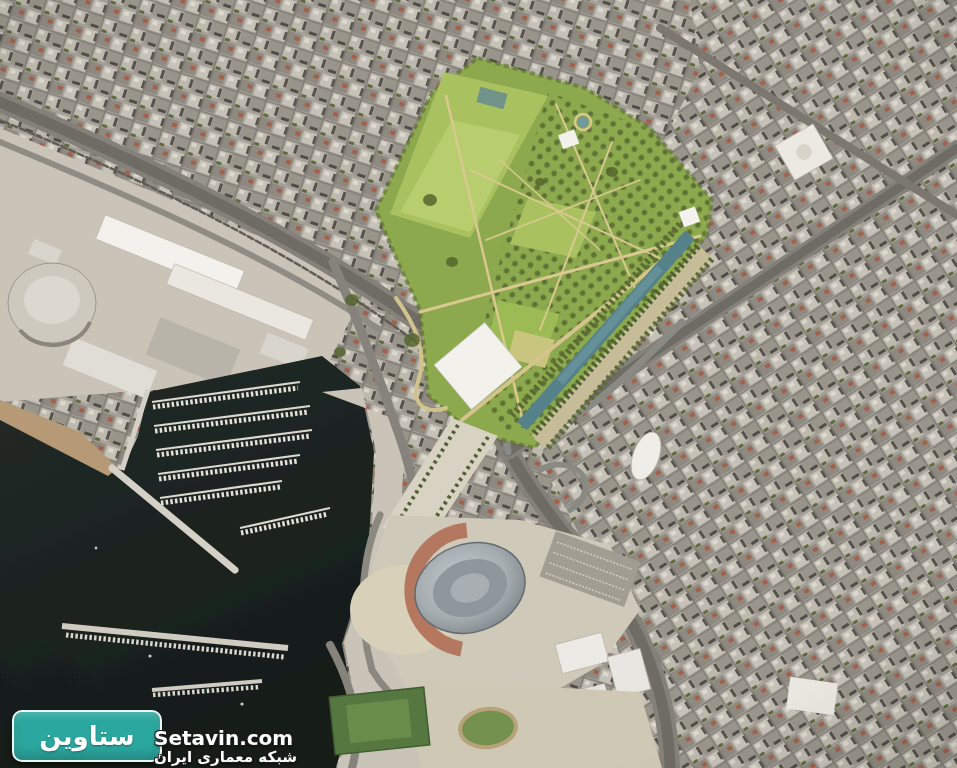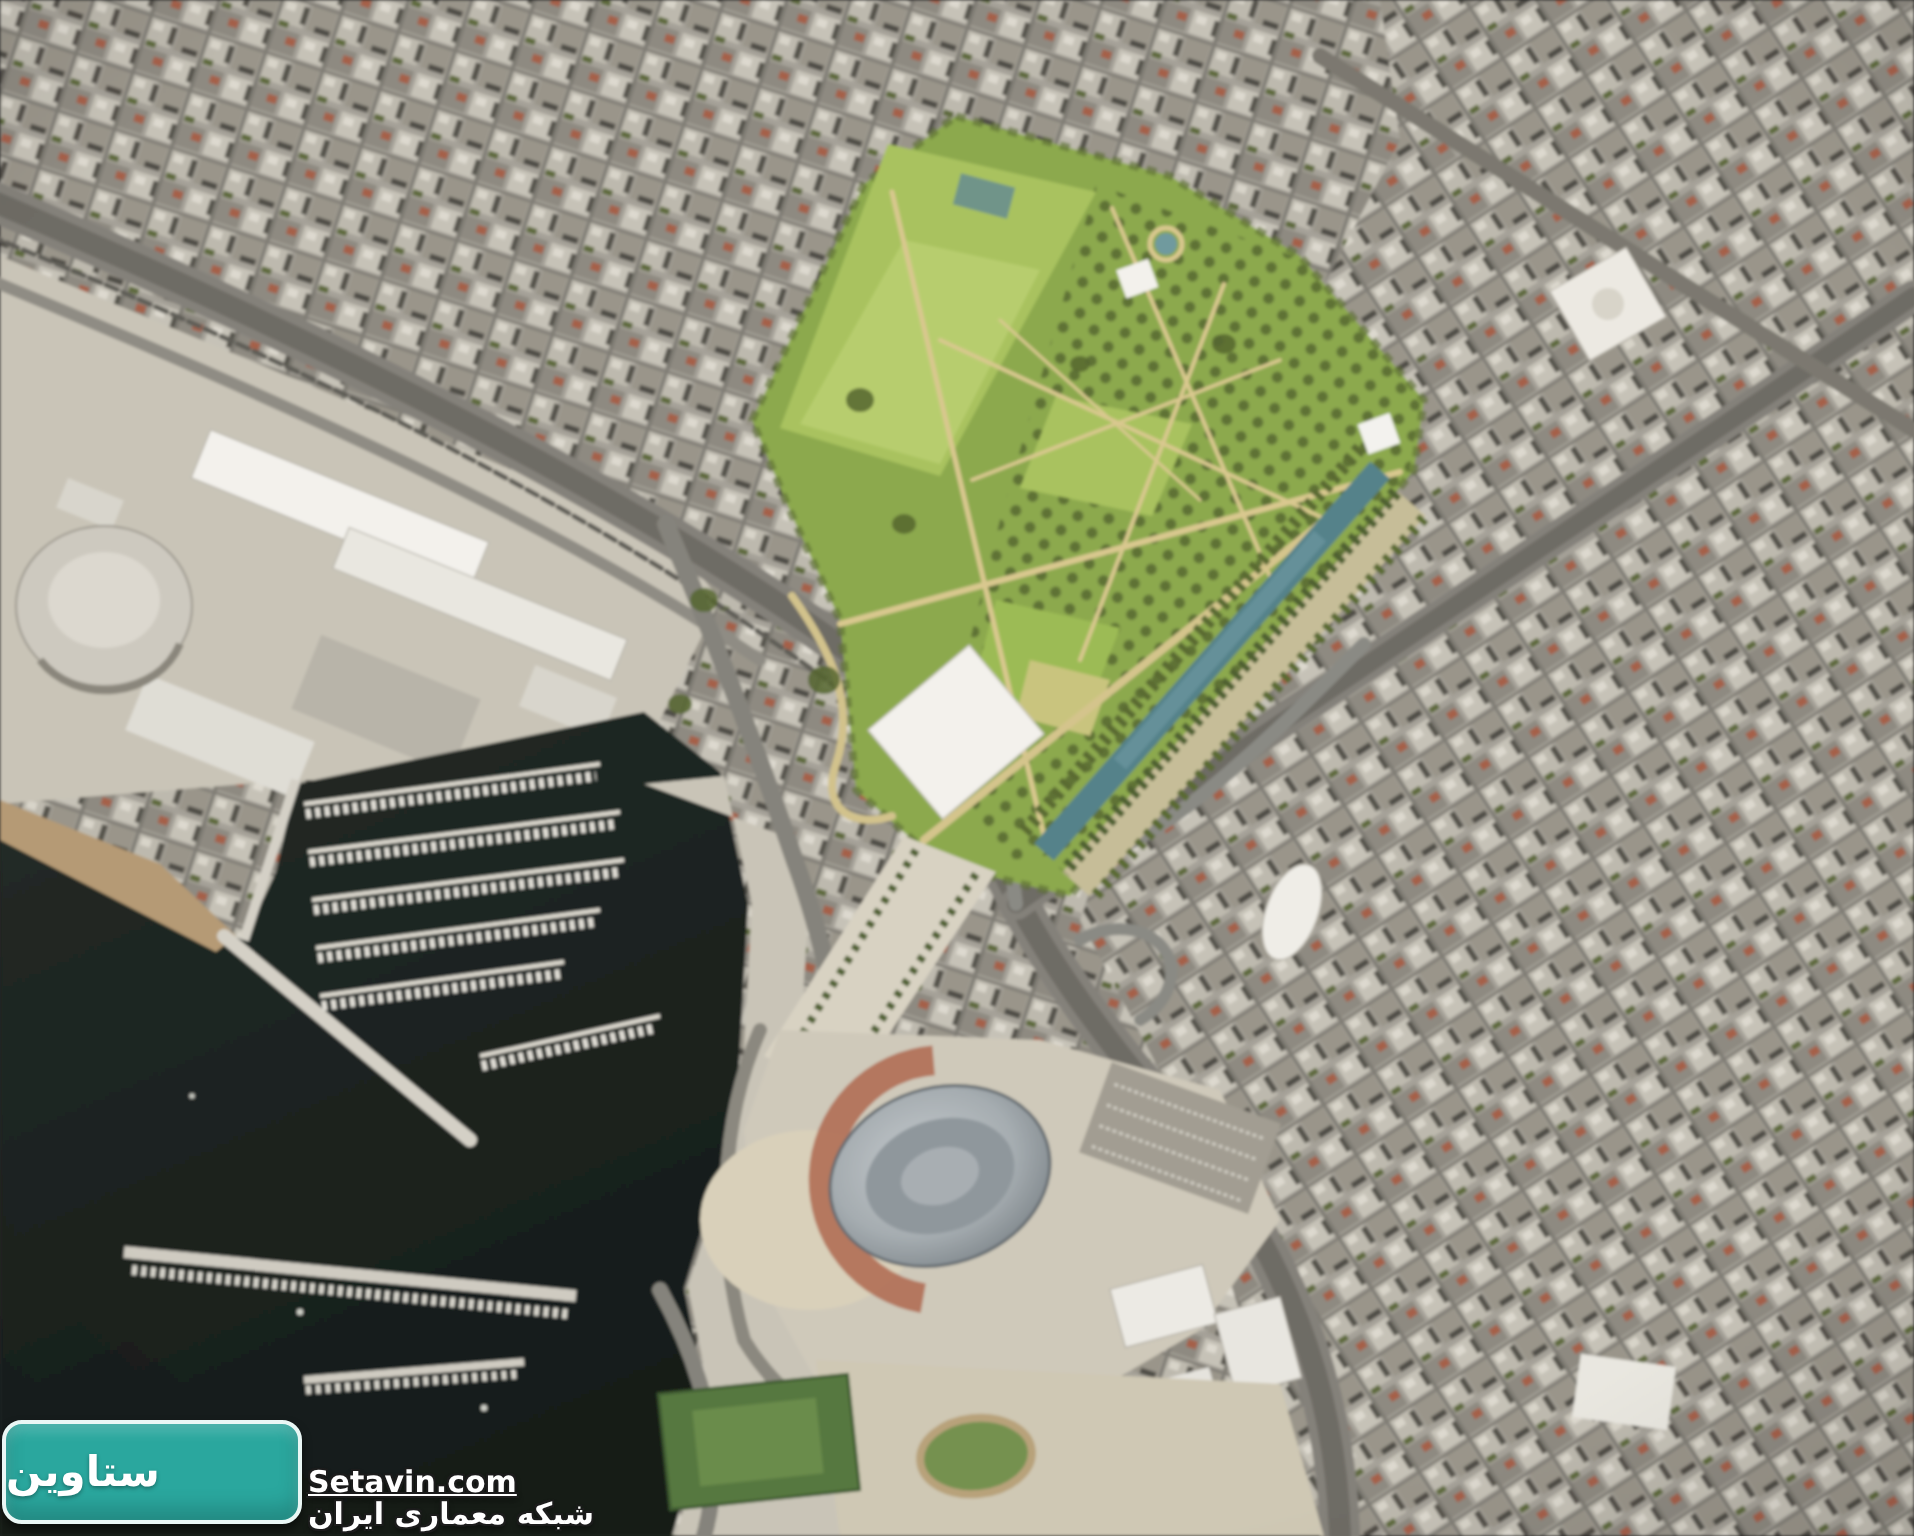--- a/index.html
+++ b/index.html
@@ -1,33 +1,33 @@
 <!DOCTYPE html>
 <html><head>
 <meta charset="utf-8">
 <style>
   html,body{margin:0;padding:0;background:#222;}
   .stage{position:relative;width:957px;height:768px;overflow:hidden;font-family:"DejaVu Sans",sans-serif;}
   .stage svg{position:absolute;left:0;top:0;display:block;}
   
   .watermark{position:absolute;left:0;bottom:0;width:300px;height:70px;z-index:5;}
   .wm-badge{
-    position:absolute;left:1px;bottom:6px;width:146px;height:48px;
+    position:absolute;left:12px;bottom:6px;width:146px;height:48px;
     background:#2aa79e;border:2px solid #eaf7f5;border-radius:10px;
     box-shadow:0 3px 5px rgba(0,0,0,.5), inset 0 -6px 10px rgba(0,0,0,.18), inset 0 4px 6px rgba(255,255,255,.18);
-    display:flex;align-items:center;justify-content:flex-start;
-    color:#fff;font-size:21px;font-weight:bold;line-height:1;
+    display:flex;align-items:center;justify-content:center;
+    color:#fff;font-size:26px;font-weight:bold;line-height:1;
     text-shadow:0 1px 2px rgba(0,0,0,.35);
   }
   .wm-text{position:absolute;left:154px;bottom:2px;width:146px;color:#fff;line-height:1.05;}
   .outl{text-shadow:-1px -1px 0 #1c1c1c,1px -1px 0 #1c1c1c,-1px 1px 0 #1c1c1c,1px 1px 0 #1c1c1c,0 2px 3px rgba(0,0,0,.6);}
   .wm-site{font-size:12.5px;font-weight:bold;letter-spacing:.2px;}
   .wm-w{font-size:22px;font-weight:bold;color:#ffc20e;vertical-align:-2px;
         text-shadow:-1px -1px 0 #3a2c00,1px -1px 0 #3a2c00,-1px 1px 0 #3a2c00,1px 1px 0 #3a2c00,0 2px 3px rgba(0,0,0,.6);}
-  .wm-domain{font-size:15px;font-weight:bold;margin-top:-1px;text-decoration:underline;}
+  .wm-domain{font-size:20px;font-weight:bold;margin-top:-1px;}
   .wm-fa{font-size:15px;font-weight:bold;direction:rtl;text-align:left;margin-top:1px;}
 </style>
 </head>
 <body>
 
 <div class="stage">
 <svg width="957" height="768" viewBox="0 0 957 768">
   <defs>
     <g id="citytile">
       <rect width="30" height="30" fill="#a5a198"></rect>

